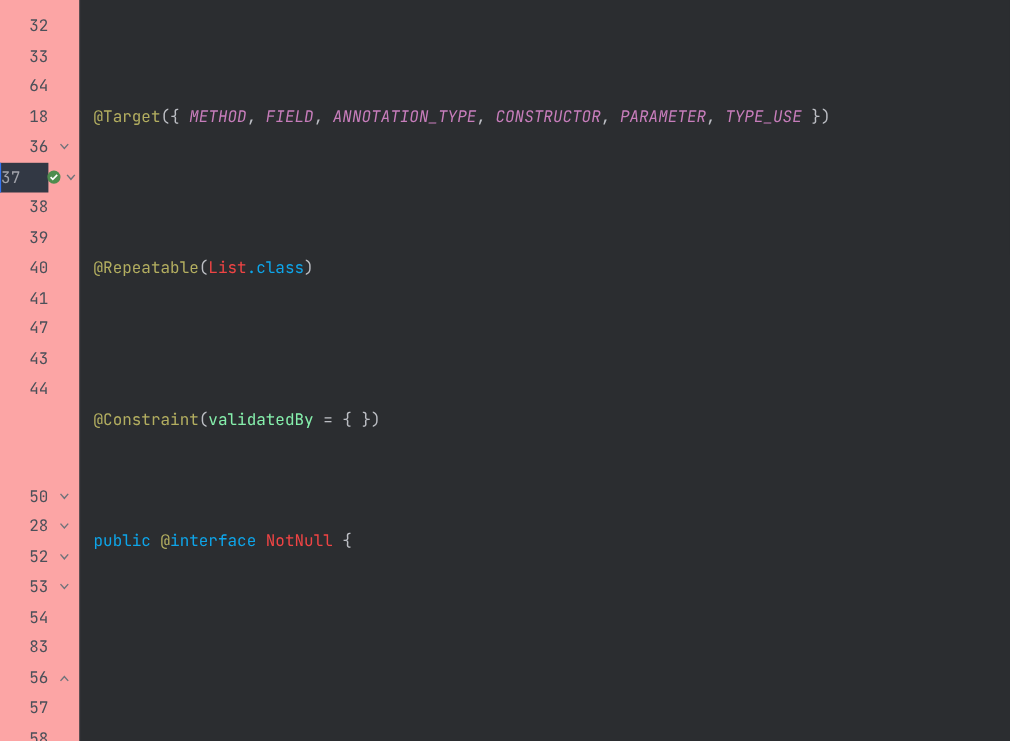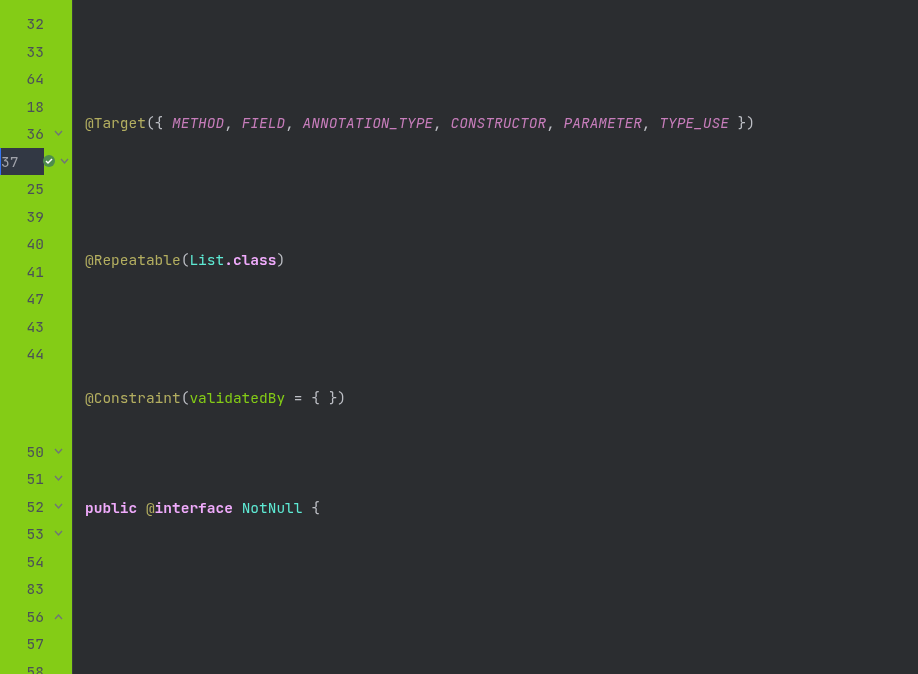--- a/index.html
+++ b/index.html
@@ -11,21 +11,21 @@
     color: #bcbec4;
     overflow: hidden;
     width: 918px;
     height: 674px;
   }
   .editor {
     display: flex;
     height: 100%;
   }
   .gutter {
-    background: #84cc16;
+    background: #fca5a5;
     width: 72px;
     flex-shrink: 0;
     position: relative;
   }
   .line-numbers {
     text-align: right;
     color: #4b5059;
     padding-right: 28px;
     padding-top: 10px;
   }
@@ -50,59 +50,59 @@
   .impl-icon {
     width:14px; height:14px;
   }
   .divider {
     width: 1px;
     background: #393b40;
     flex-shrink: 0;
   }
   .code {
     padding-left: 12px;
-    padding-top: 26px;
+    padding-top: 10px;
     white-space: pre;
     position: relative;
     flex: 1;
   }
   .cl { height: 27.5px; }
 
   
   .c-ann { color: #b3ae60; }
-  .c-kw  { color: #f0abfc; font-weight: bold; }
+  .c-kw  { color: #0ea5e9; }
   .c-enum{ color: #c77dbb; font-style: italic; }
-  .c-cls { color: #5eead4; }
+  .c-cls { color: #ef4444; }
   .c-punc{ color: #bcbec4; }
-  .c-name{ color: #84cc16; }
+  .c-name{ color: #86efac; }
   .doc-height { height: 70px; }
 </style>
 </head>
 <body>
 
 <div class="editor">
 
   <div class="gutter">
     <div class="line-numbers">
       <span class="ln">32</span>
       <span class="ln">33</span>
       <span class="ln">64</span>
       <span class="ln">18</span>
       <span class="ln">36</span>
       <span class="ln selected" style="padding-right:28px;">37</span>
-      <span class="ln">25</span>
+      <span class="ln">38</span>
       <span class="ln">39</span>
       <span class="ln">40</span>
       <span class="ln">41</span>
       <span class="ln">47</span>
       <span class="ln">43</span>
       <span class="ln">44</span>
       <span class="ln doc-height"></span>
       <span class="ln">50</span>
-      <span class="ln">51</span>
+      <span class="ln">28</span>
       <span class="ln">52</span>
       <span class="ln">53</span>
       <span class="ln">54</span>
       <span class="ln">83</span>
       <span class="ln">56</span>
       <span class="ln">57</span>
       <span class="ln">58</span>
     </div>
     <div class="gutter-icons">
       <div class="gicon"></div>

